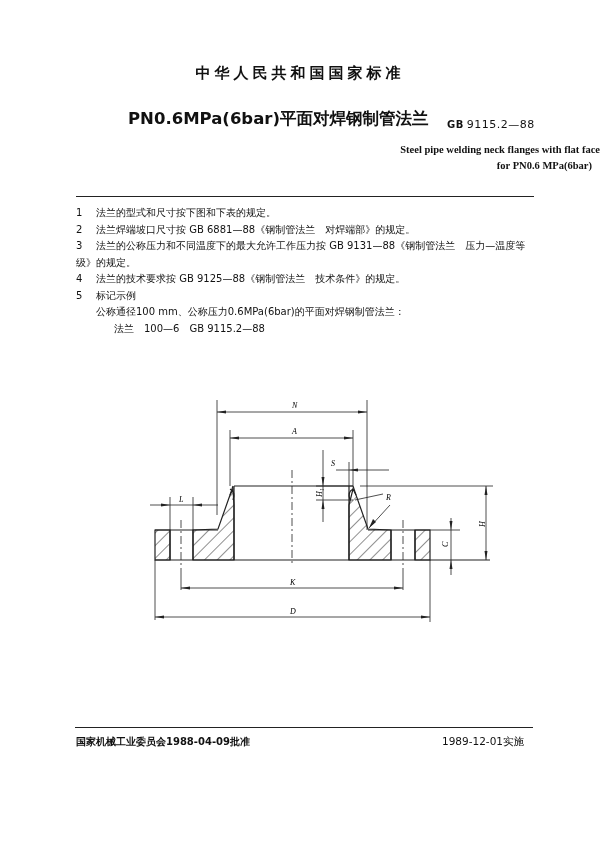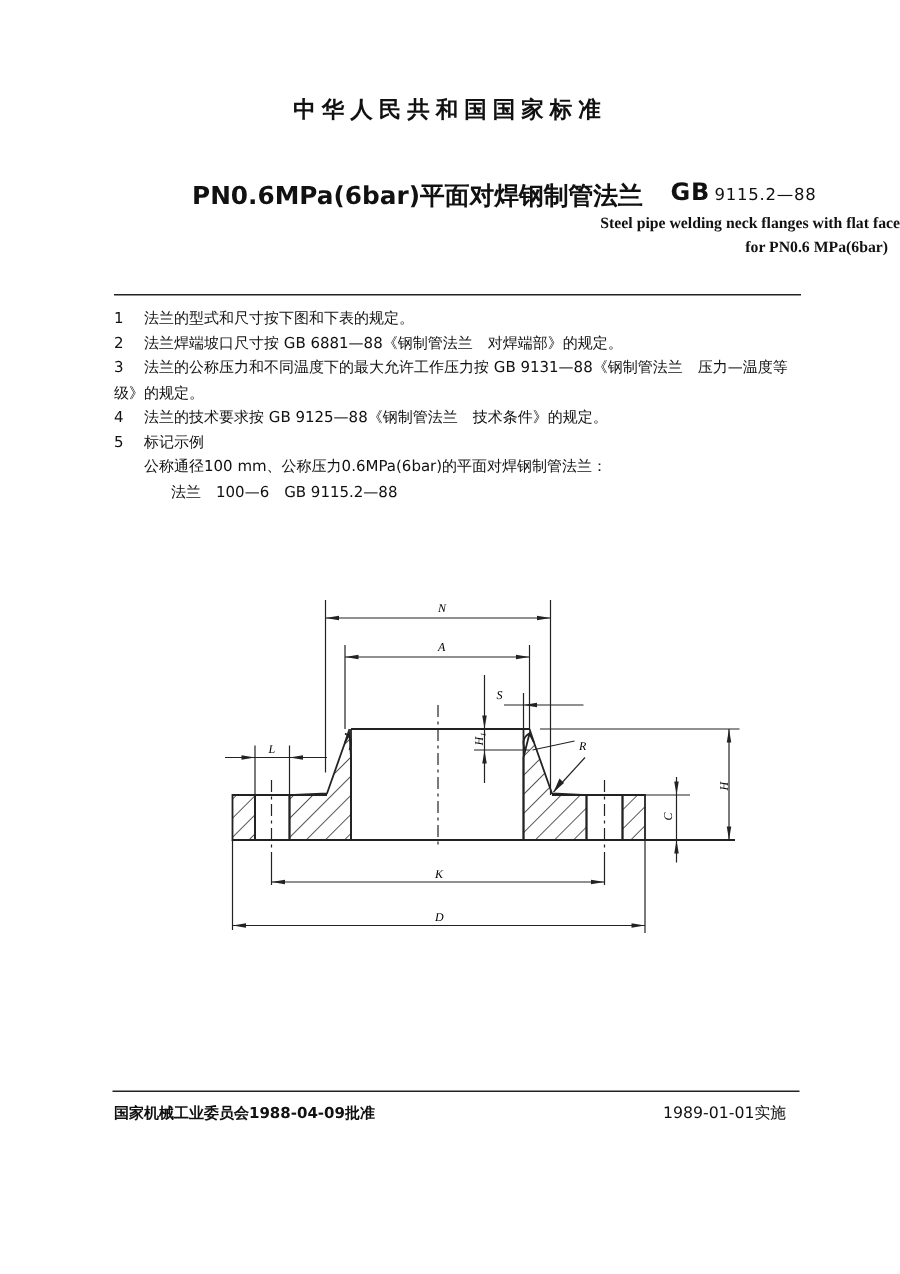--- a/index.html
+++ b/index.html
@@ -8,28 +8,28 @@
       font-family: "DejaVu Serif", "Liberation Serif", serif; color: #111;
       overflow: hidden;
     }
     .abs { position: absolute; }
     .national {
       left: 0; width: 600px; top: 64px; text-align: center;
       font-family: Liberation Serif, serif; font-weight: bold;
       font-size: 15px; letter-spacing: 4px;
     }
     .title {
-      left: 128px; top: 120px; font-family: "DejaVu Sans", sans-serif;
+      left: 128px; top: 108px; font-family: "DejaVu Sans", sans-serif;
       font-weight: bold; font-size: 16.5px; letter-spacing: 0px;
     }
     .stdno {
       left: 447px; top: 118px; font-family: "DejaVu Sans", sans-serif;
       font-size: 11px; letter-spacing: 0.5px;
     }
-    .stdno b { font-weight: bold; font-size: 16px; margin-right: 3px; }
+    .stdno b { font-weight: bold; font-size: 10px; margin-right: 3px; }
     .en {
       left: 0; width: 600px; text-align: right; font-family: "Liberation Serif", serif;
       font-weight: bold; font-size: 10.5px;
     }
     .en1 { top: 144px; }
     .en2 { top: 160px; left: -8px; }
     .rule { height: 0; border-top: 1.6px solid #222; }
     .rule-top { left: 76px; width: 458px; top: 196px; }
     .rule-bottom { left: 75px; width: 458px; top: 727px; }
     .body-text {
@@ -183,13 +183,13 @@
   <text x="478" y="528" transform="rotate(-90 481 524)">H</text>
   <text x="442" y="547" transform="rotate(-90 445 544)">C</text>
   <text x="179" y="502">L</text>
   <text x="290" y="585">K</text>
   <text x="290" y="614">D</text>
 </svg>
 
 <div class="abs rule rule-bottom"></div>
 
 <div class="abs footer-left">国家机械工业委员会1988-04-09批准</div>
-<div class="abs footer-right"><span>1989-01-01</span><b>实施</b></div>
+<div class="abs footer-right"><span>1989-12-01</span><b>实施</b></div>
 
 </body></html>

